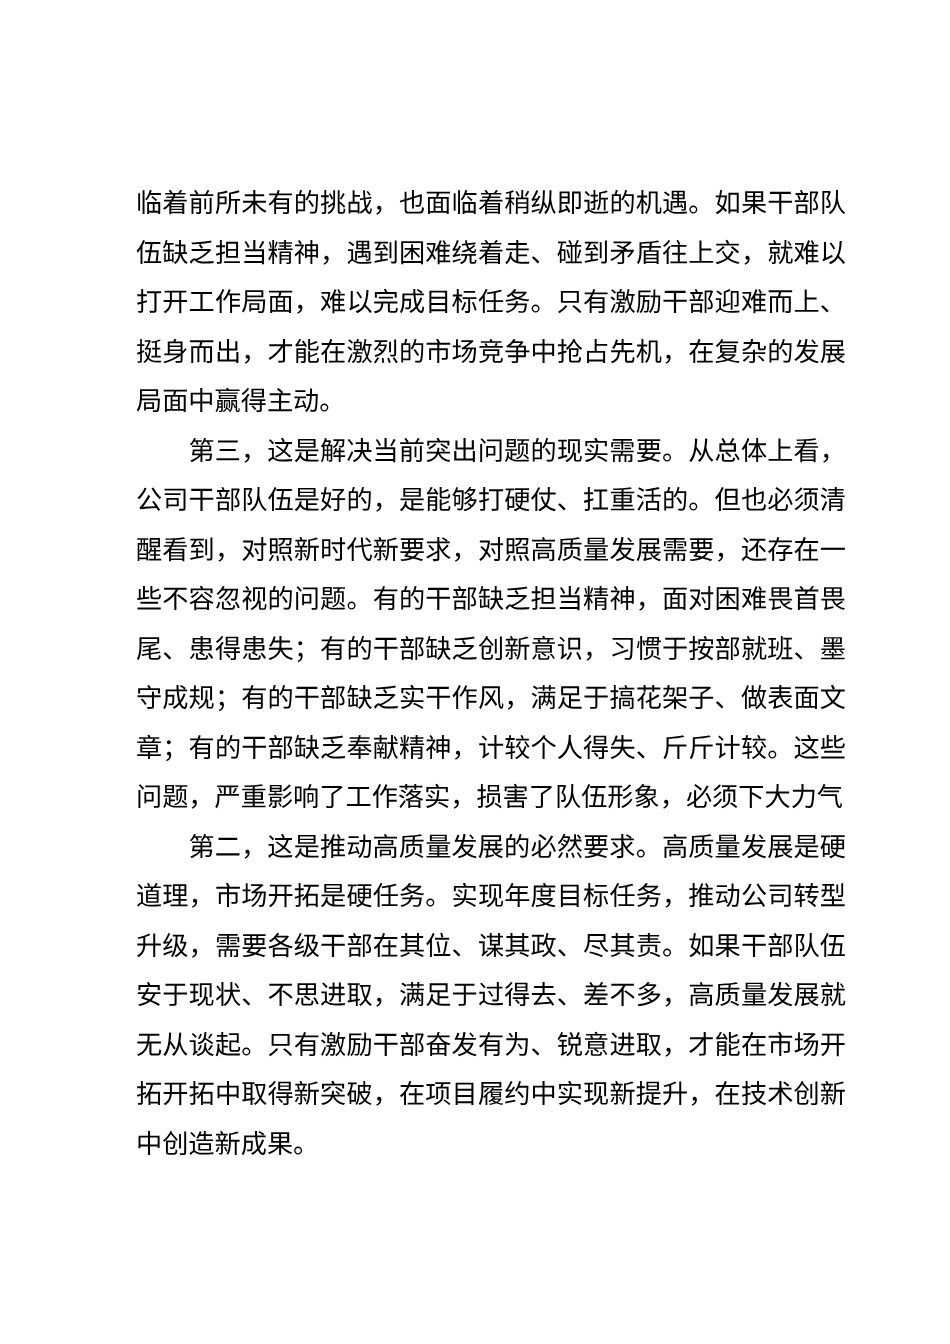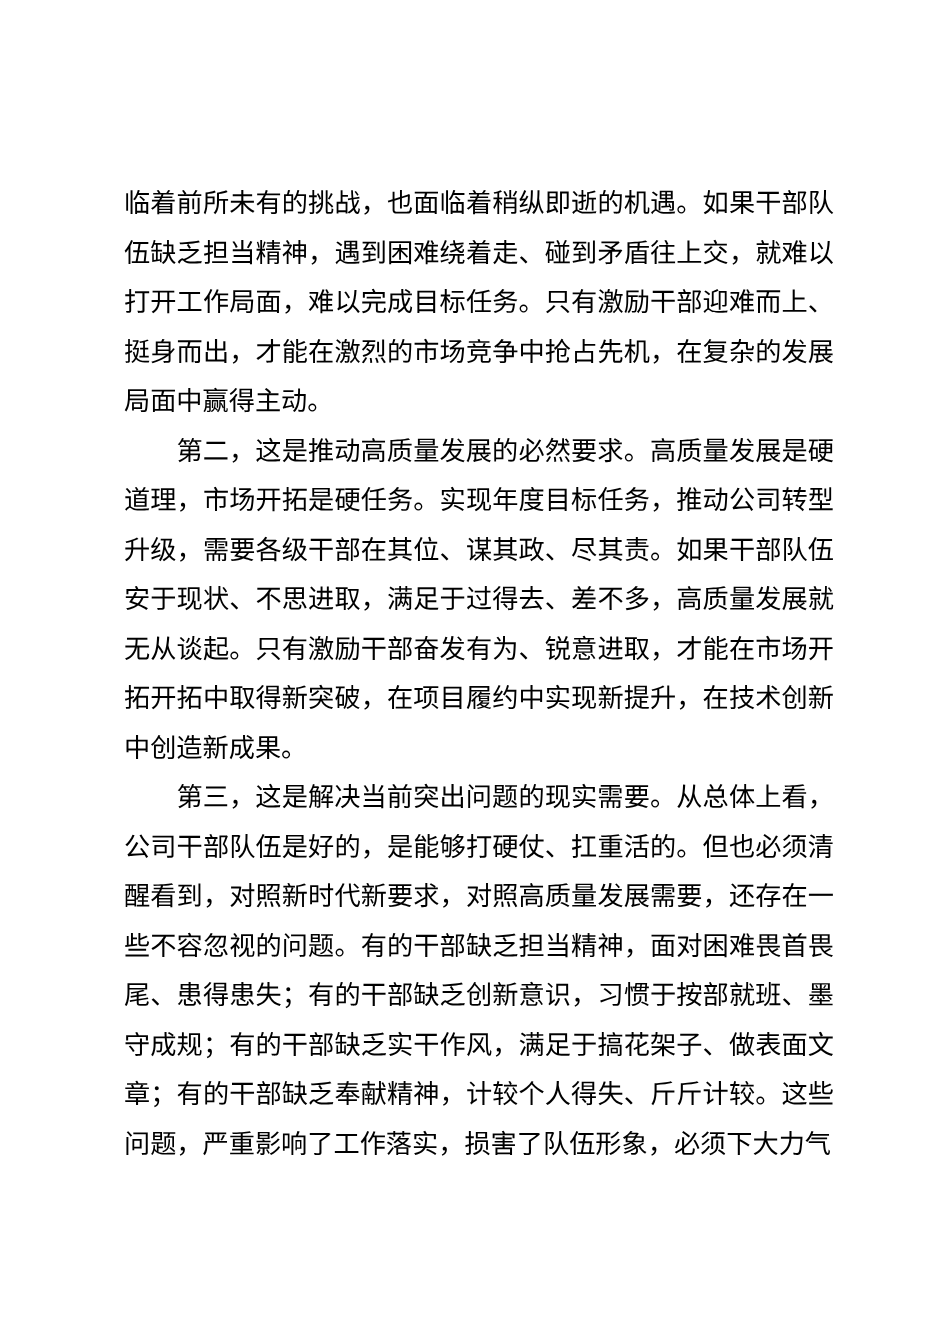--- a/index.html
+++ b/index.html
@@ -14,21 +14,21 @@
   }
   .page {
     position: relative;
     width: 950px;
     height: 1344px;
     background: #ffffff;
     overflow: hidden;
   }
   .text-block {
     position: absolute;
-    left: 124px;
+    left: 136px;
     top: 179px;
     width: 710px;
     font-family: "Liberation Sans", "DejaVu Sans", sans-serif;
     font-weight: 400;
     font-size: 26.2px;
     line-height: 49.5px;
     color: #000000;
     text-align: justify;
     word-break: break-all;
     overflow-wrap: anywhere;
@@ -40,16 +40,16 @@
   .text-block p.indented {
     text-indent: 2em;
   }
 </style>
 </head>
 <body>
 
 <div class="page">
   <div class="text-block">
     <p>临着前所未有的挑战，也面临着稍纵即逝的机遇。如果干部队伍缺乏担当精神，遇到困难绕着走、碰到矛盾往上交，就难以打开工作局面，难以完成目标任务。只有激励干部迎难而上、挺身而出，才能在激烈的市场竞争中抢占先机，在复杂的发展局面中赢得主动。</p>
+    <p class="indented">第三，这是解决当前突出问题的现实需要。从总体上看，公司干部队伍是好的，是能够打硬仗、扛重活的。但也必须清醒看到，对照新时代新要求，对照高质量发展需要，还存在一些不容忽视的问题。有的干部缺乏担当精神，面对困难畏首畏尾、患得患失；有的干部缺乏创新意识，习惯于按部就班、墨守成规；有的干部缺乏实干作风，满足于搞花架子、做表面文章；有的干部缺乏奉献精神，计较个人得失、斤斤计较。这些问题，严重影响了工作落实，损害了队伍形象，必须下大力气</p>
     <p class="indented">第二，这是推动高质量发展的必然要求。高质量发展是硬道理，市场开拓是硬任务。实现年度目标任务，推动公司转型升级，需要各级干部在其位、谋其政、尽其责。如果干部队伍安于现状、不思进取，满足于过得去、差不多，高质量发展就无从谈起。只有激励干部奋发有为、锐意进取，才能在市场开拓开拓中取得新突破，在项目履约中实现新提升，在技术创新中创造新成果。</p>
-    <p class="indented">第三，这是解决当前突出问题的现实需要。从总体上看，公司干部队伍是好的，是能够打硬仗、扛重活的。但也必须清醒看到，对照新时代新要求，对照高质量发展需要，还存在一些不容忽视的问题。有的干部缺乏担当精神，面对困难畏首畏尾、患得患失；有的干部缺乏创新意识，习惯于按部就班、墨守成规；有的干部缺乏实干作风，满足于搞花架子、做表面文章；有的干部缺乏奉献精神，计较个人得失、斤斤计较。这些问题，严重影响了工作落实，损害了队伍形象，必须下大力气</p>
   </div>
 </div>
 
 </body></html>

